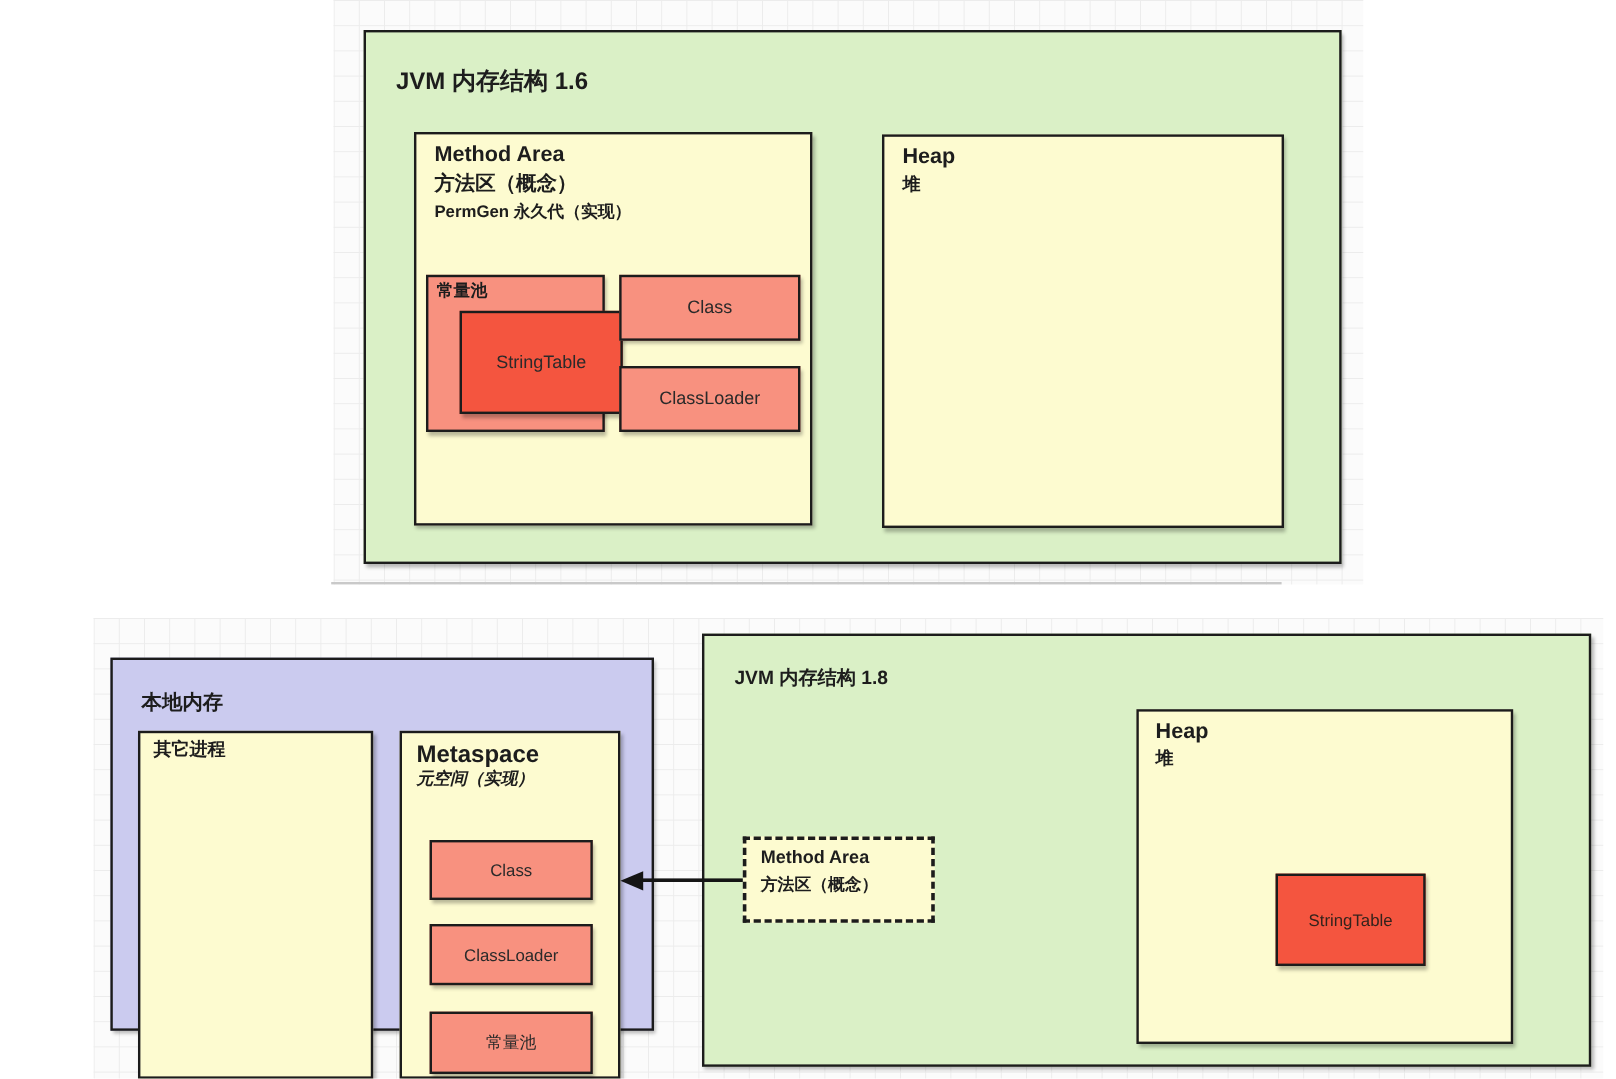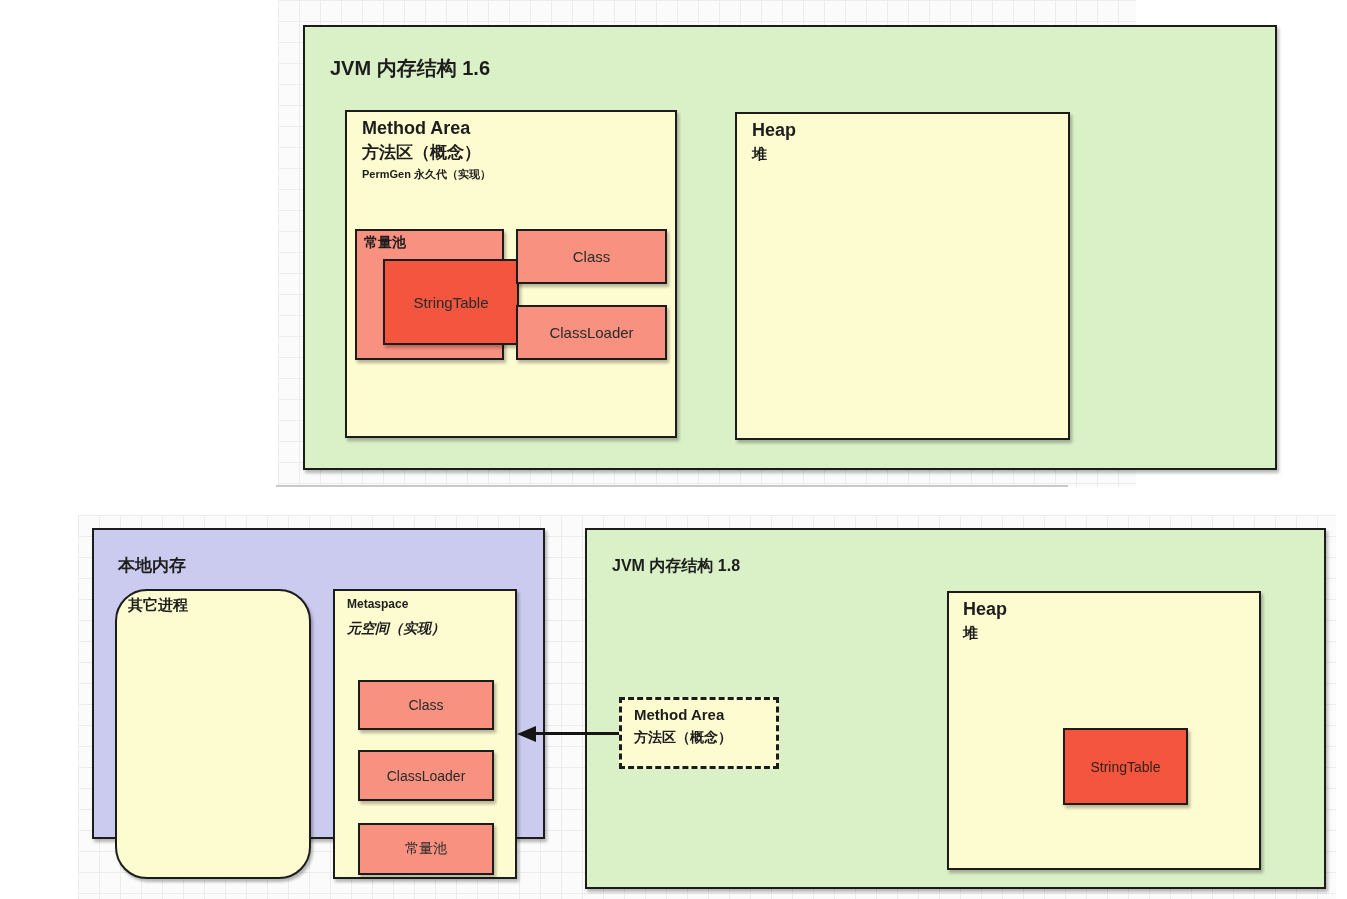--- a/index.html
+++ b/index.html
@@ -48,27 +48,27 @@
 </style>
 </head>
 <body>
 
 <div id="canvas">
 
   <div class="grid" style="left:278px;top:0;width:858px;height:487px;"></div>
   <div class="grid" style="left:78px;top:515px;width:1258px;height:384px;"></div>
   <div class="divider" style="left:276px;top:485px;width:792px;"></div>
 
-  <div class="box green" style="left:303px;top:25px;width:974px;height:445px;">
+  <div class="box green" style="left:303px;top:25px;width:815px;height:445px;">
     <span class="lbl" style="left:25px;top:29px;font-size:20px;">JVM 内存结构 1.6</span>
 
     <div class="box yellow" style="left:40px;top:83px;width:332px;height:328px;">
       <span class="lbl" style="left:15px;top:6px;font-size:18px;">Method Area</span>
       <span class="lbl" style="left:15px;top:31px;font-size:17px;">方法区（概念）</span>
-      <span class="lbl" style="left:15px;top:56px;font-size:11px;">PermGen 永久代（实现）</span>
+      <span class="lbl" style="left:15px;top:56px;font-size:14px;">PermGen 永久代（实现）</span>
 
       <div class="box salmon" style="left:8px;top:117px;width:149px;height:131px;">
         <span class="lbl" style="left:7px;top:3px;font-size:14px;">常量池</span>
         <div class="box red" style="left:6px;top:28px;width:136px;height:86px;">
           <span class="center-lbl" style="font-size:15px;">StringTable</span>
         </div>
       </div>
 
       <div class="box salmon" style="left:169px;top:117px;width:151px;height:55px;">
         <span class="center-lbl" style="font-size:15px;">Class</span>
@@ -78,29 +78,29 @@
         <span class="center-lbl" style="font-size:15px;">ClassLoader</span>
       </div>
     </div>
 
     <div class="box yellow" style="left:430px;top:85px;width:335px;height:328px;">
       <span class="lbl" style="left:15px;top:6px;font-size:18px;">Heap</span>
       <span class="lbl" style="left:15px;top:31px;font-size:15px;">堆</span>
     </div>
   </div>
 
-  <div class="box purple" style="left:92px;top:528px;width:453px;height:311px;text-align:center;">
+  <div class="box purple" style="left:92px;top:548px;width:453px;height:311px;text-align:center;">
     <span class="lbl" style="left:24px;top:26px;font-size:17px;">本地内存</span>
 
-    <div class="box yellow" style="left:21px;top:59px;width:196px;height:290px;border-radius:32px;">
+    <div class="box yellow" style="left:21px;top:59px;width:196px;height:290px;">
       <span class="lbl" style="left:11px;top:5px;font-size:15px;">其它进程</span>
     </div>
 
     <div class="box yellow" style="left:239px;top:59px;width:184px;height:290px;">
-      <span class="lbl" style="left:12px;top:6px;font-size:12px;">Metaspace</span>
+      <span class="lbl" style="left:12px;top:6px;font-size:20px;">Metaspace</span>
       <span class="lbl" style="left:12px;top:29px;font-size:14px;font-style:italic;">元空间（实现）</span>
 
       <div class="box salmon" style="left:23px;top:89px;width:136px;height:50px;">
         <span class="center-lbl" style="font-size:14px;">Class</span>
       </div>
       <div class="box salmon" style="left:23px;top:159px;width:136px;height:51px;">
         <span class="center-lbl" style="font-size:14px;">ClassLoader</span>
       </div>
       <div class="box salmon" style="left:23px;top:232px;width:136px;height:52px;">
         <span class="center-lbl" style="font-size:14px;">常量池</span>

